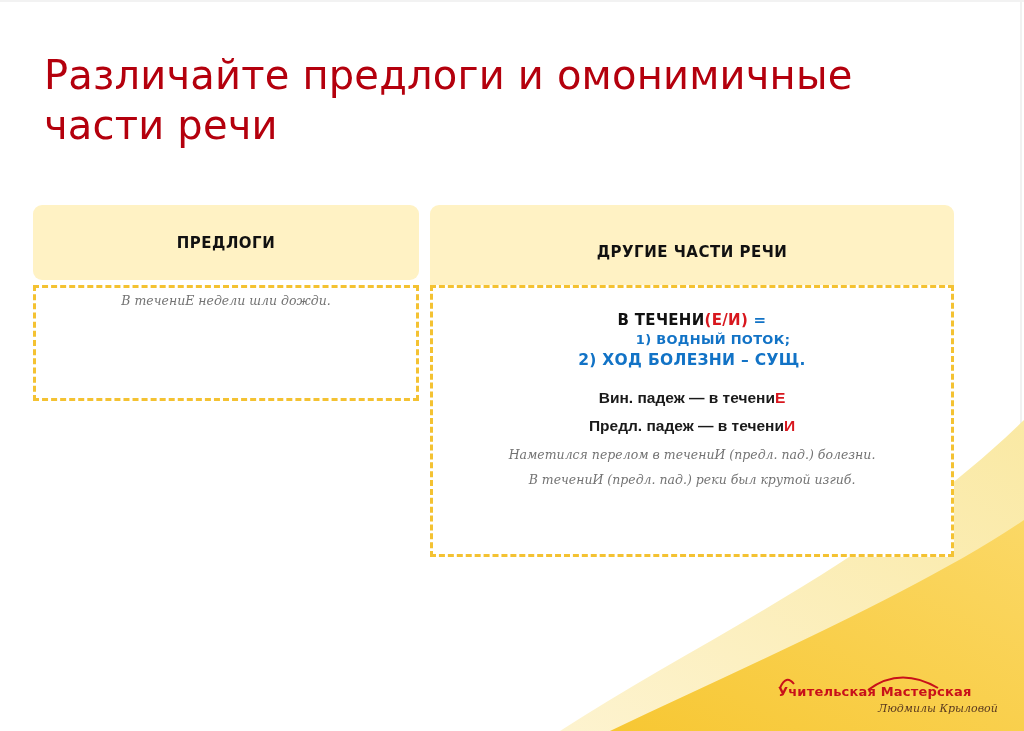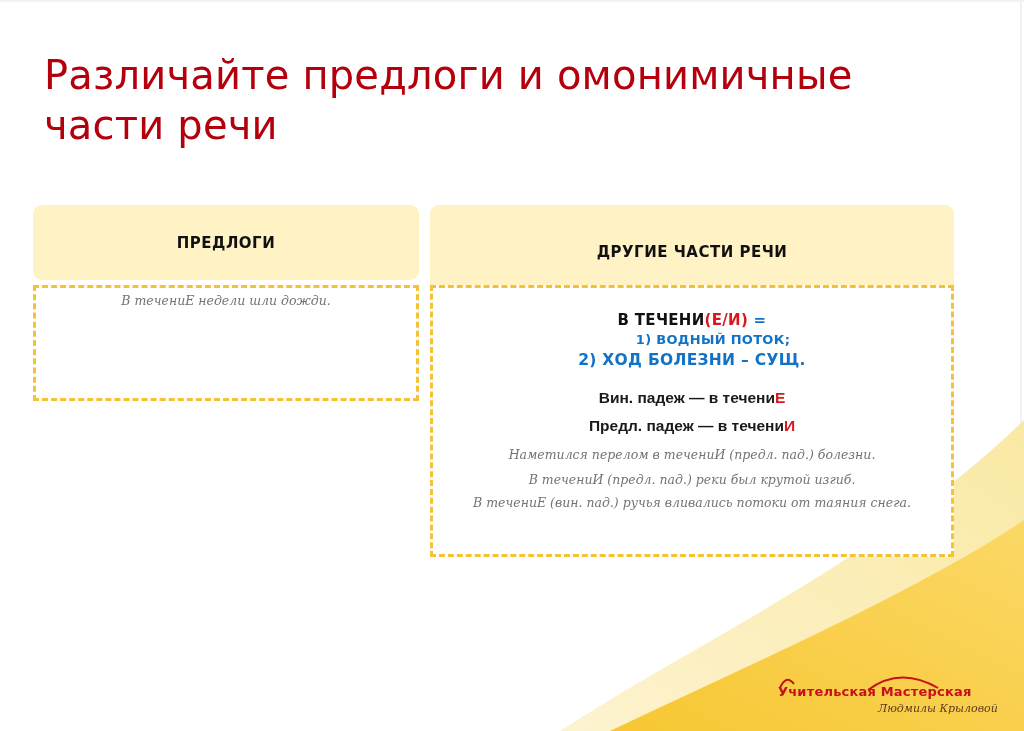--- a/index.html
+++ b/index.html
@@ -85,21 +85,20 @@
     <div class="bold-line blue" style="line-height:20px; font-size:13px;padding-left:42px;">1) ВОДНЫЙ ПОТОК;</div>
     <div class="bold-line blue" style="line-height:20px; font-size:15.5px;">2) ХОД БОЛЕЗНИ – СУЩ.</div>
     <div class="case-line" style="margin-top:16px; line-height:24px;">
       <span>Вин. падеж — в  течени</span><span class="red">Е</span>
     </div>
     <div class="case-line" style="margin-top:4px; line-height:24px;text-align:center;">
       <span>Предл. падеж — в  течени</span><span class="red">И</span>
     </div>
     <div class="script" style="margin-top:4px; line-height:25px;">Наметился перелом в течениИ (предл. пад.) болезни.</div>
     <div class="script" style="line-height:25px;">В течениИ (предл. пад.) реки был крутой изгиб.</div>
-    <div class="script" style="line-height:22px; padding:0 30px;">В течениЕ (вин. пад.) ручья вливались потоки от таяния снега.</div>
   </div>
 
   <div class="logo">
     <svg style="position:absolute; left:0; top:0;" width="240" height="30">
       <path d="M10 20 Q 16 6 24 16" stroke="#c8101a" stroke-width="2" fill="none"></path>
       <path d="M98 22 Q 130 -2 168 20" stroke="#c8101a" stroke-width="2" fill="none"></path>
     </svg>
     <div class="logo-main">Учительская Мастерская</div>
     <div class="logo-sub">Людмилы Крыловой</div>
   </div>

